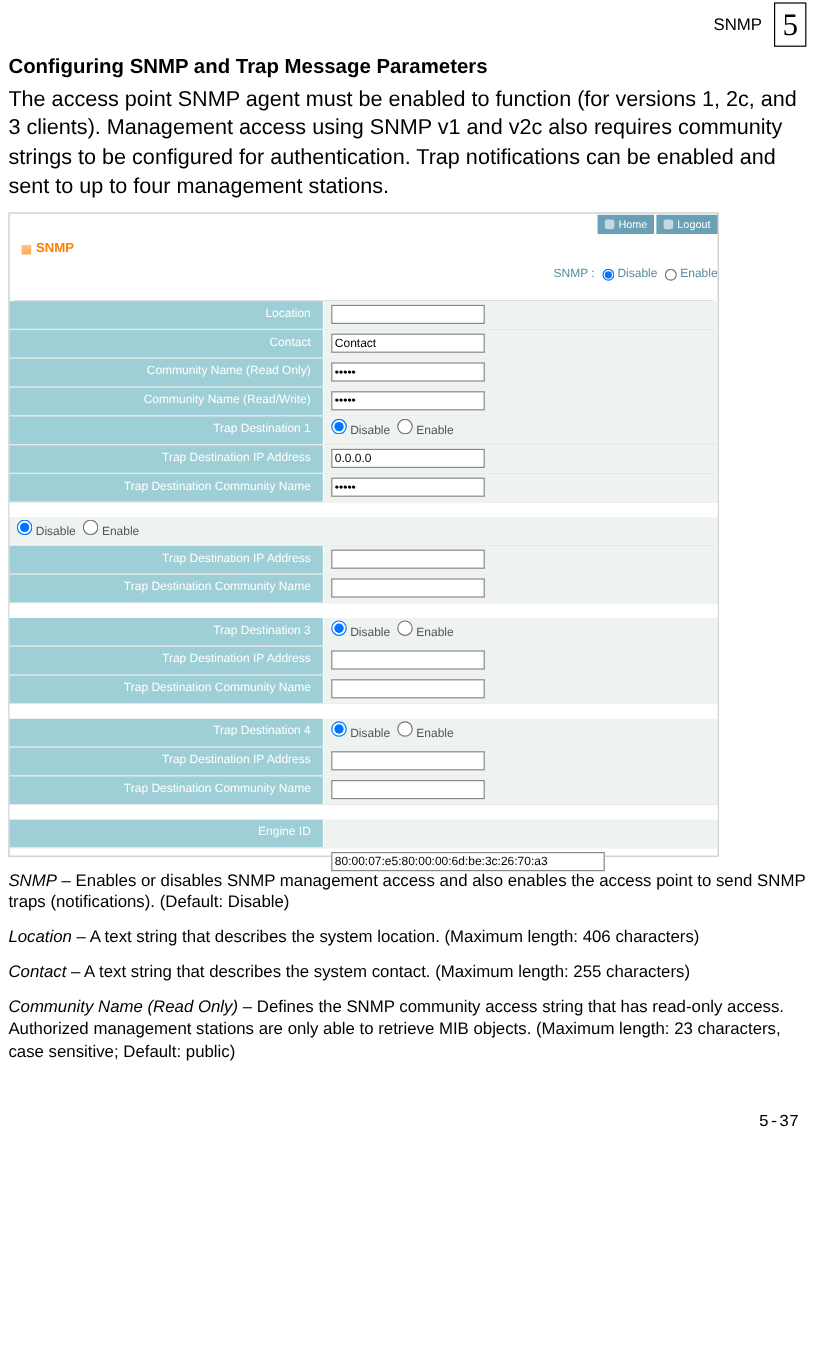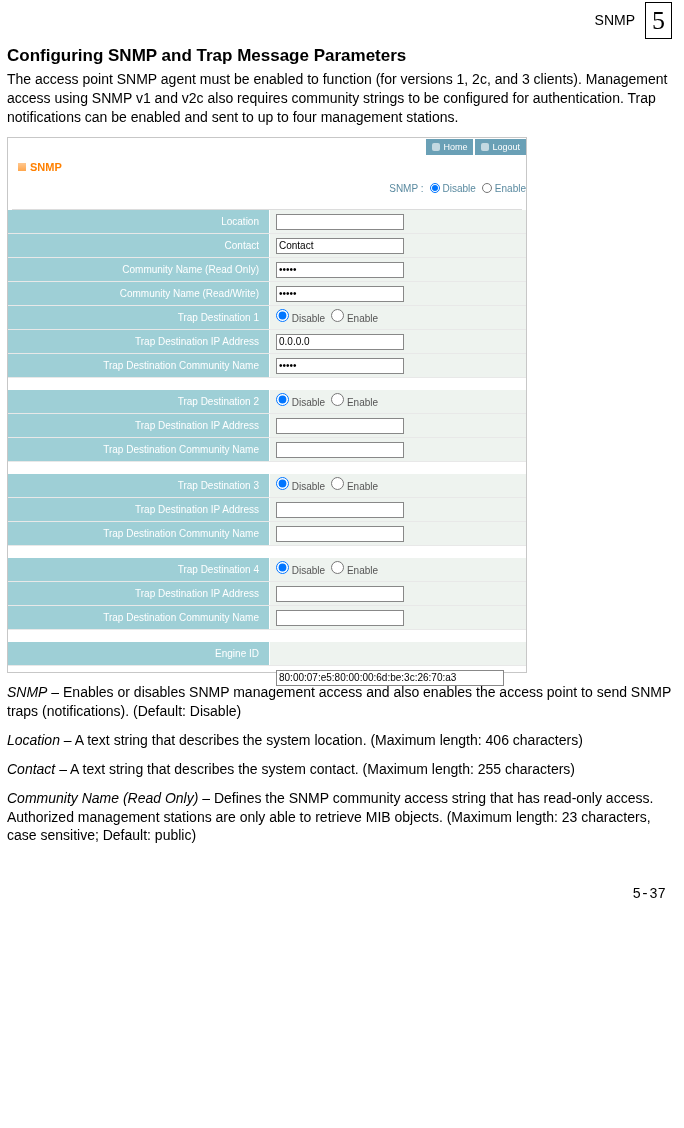--- a/index.html
+++ b/index.html
@@ -22,30 +22,30 @@
   .page-header .snmp-text { font-size: 14px; margin-right: 6px; }
   .chapter-num {
     border: 1px solid #000;
     font-size: 26px;
     font-weight: normal;
     padding: 0 6px;
     font-family: Georgia, serif;
   }
   .content { padding: 0 7px; }
   h2.section-title { font-size: 17px; font-weight: bold; margin-bottom: 2px; }
-  p.body-text { font-size: 14px; margin-bottom: 10px; line-height: 1.35; }
+  p.body-text { font-size: 18px; margin-bottom: 10px; line-height: 1.35; }
   p.defn-text { font-size: 14px; margin-top: 10px; line-height: 1.35; }
   p.defn-text .term { font-style: italic; }
   .footer-page { text-align: right; padding: 40px 18px 12px 0; font-size: 14px; font-family: Liberation Mono, monospace; }
 
   
   .ui-shot {
     border: 1px solid #c7c7c7;
     background: #fff;
-    width: 520px;
+    width: 592px;
     padding: 0 0 6px 0;
     position: relative;
     font-size: 10px;
     color: #555;
   }
   .ui-topbar {
     height: 18px;
     display: flex;
     justify-content: flex-end;
     align-items: center;
@@ -224,21 +224,20 @@
     <div class="form-row">
       <div class="lbl">Trap Destination Community Name</div>
       <div class="ctl">
           <input type="password" class="w1" value="*****" style="">
         </div>
     </div>
 
     <div class="section-gap"></div>
 
     <div class="form-row">
-      <div class="lbl">Trap Destination 2</div>
       <div class="ctl">
         <label><input type="radio" checked="" style=""> <span>Disable</span></label>
         <label><input type="radio" style=""> <span>Enable</span></label>
       </div>
     </div>
     <div class="form-row">
       <div class="lbl">Trap Destination IP Address</div>
       <div class="ctl">
           <input type="text" class="w1" value="" style="">
         </div>

